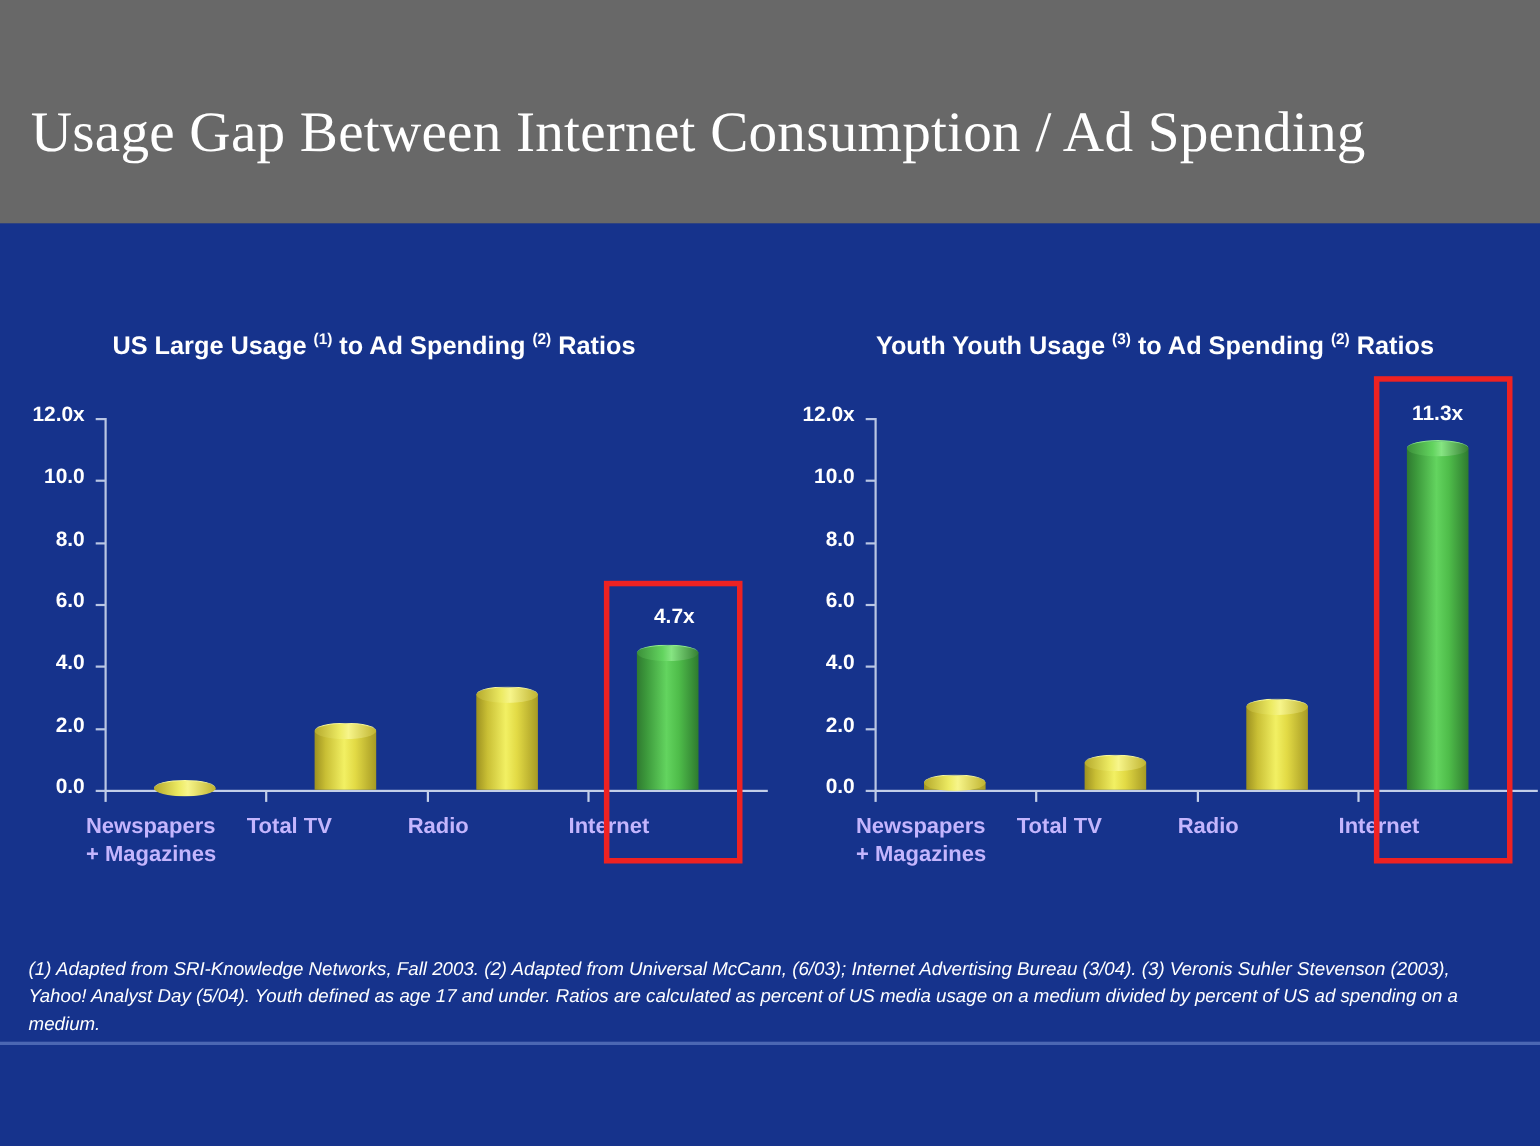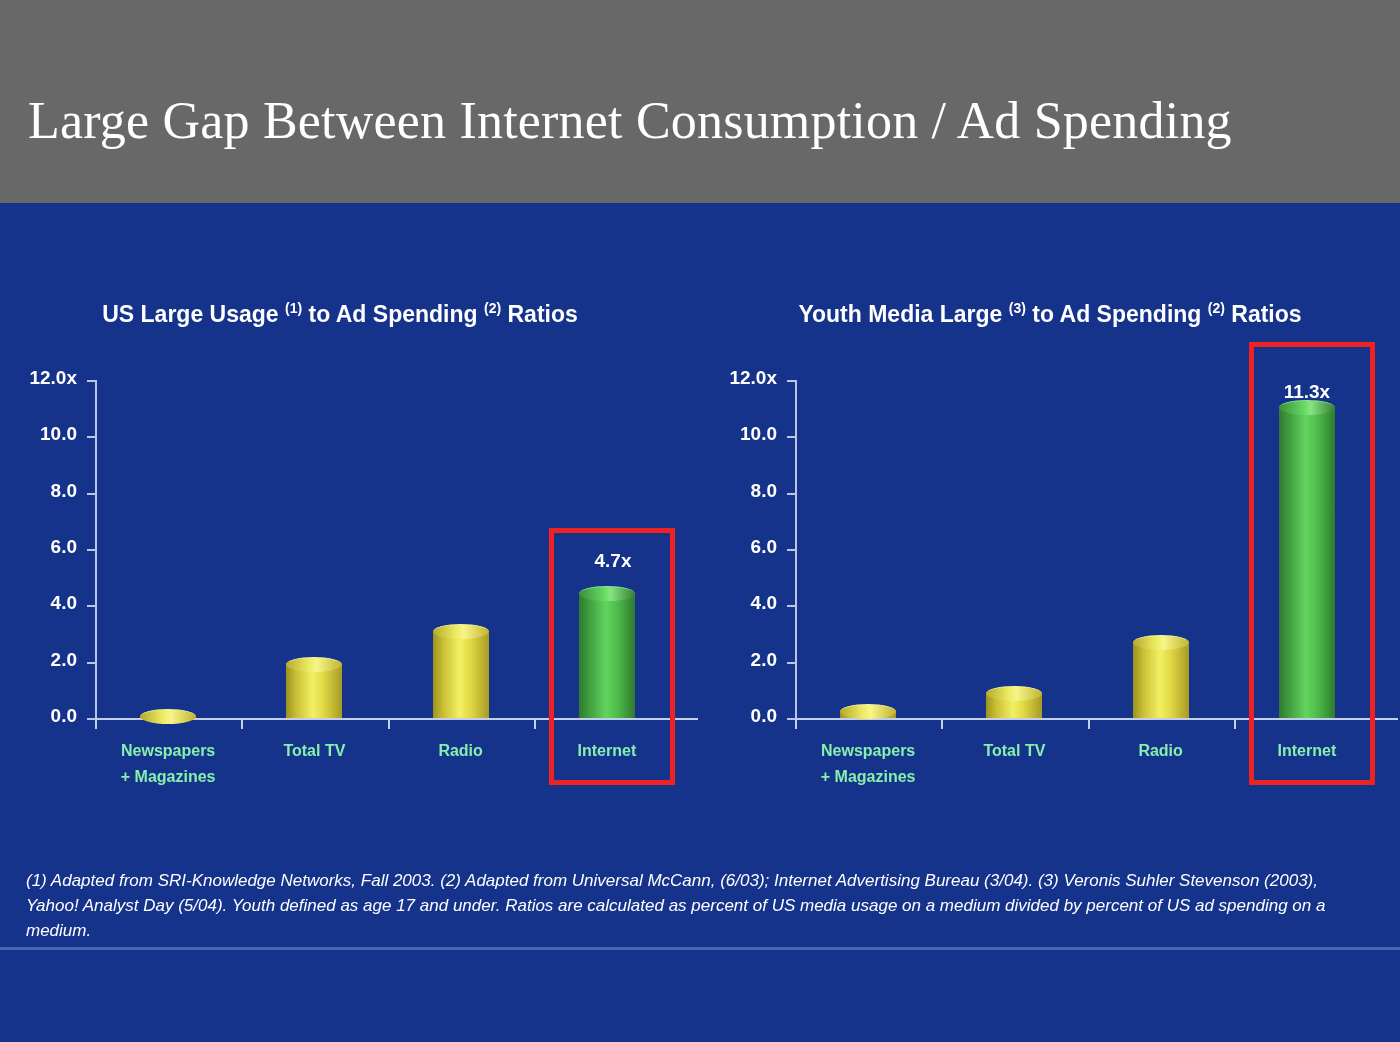--- a/index.html
+++ b/index.html
@@ -84,22 +84,22 @@
   }
 
   .bar-value{
     position:absolute;
     font-size:19px;font-weight:bold;color:#ffffff;
     text-align:center;white-space:nowrap;
   }
 
   .cat-label{
     position:absolute;
-    font-size:16px;font-weight:bold;color:#86efac;
-    text-align:center;line-height:26px;
+    font-size:20px;font-weight:bold;color:#c4b5fd;
+    line-height:26px;
   }
 
   .highlight-box{
     position:absolute;border:5px solid #ee2222;
     background:transparent;
   }
 
   
   .footnote{
     position:absolute;left:26px;top:868px;width:1348px;
@@ -113,21 +113,21 @@
 
   
   .footer{position:absolute;left:0;top:950px;width:1400px;height:92px;}
 </style>
 </head>
 <body>
 
 <div class="slide">
 
   <div class="header">
-    <div class="header-title">Large Gap Between Internet Consumption / Ad Spending</div>
+    <div class="header-title">Usage Gap Between Internet Consumption / Ad Spending</div>
   </div>
 
   <div class="panel panel-left">
     <div class="panel-title">
       <span>US Large Usage</span>
       <sup>(1)</sup>
       <span>to Ad Spending</span>
       <sup>(2)</sup>
       <span>Ratios</span>
     </div>
@@ -181,21 +181,21 @@
         <div class="bar-value" style="left: 553px; width: 120px; top: 346.617px;">4.7x</div>
         <div class="cat-label" style="left: 516.875px; width: 180px; top: 535px;">
           <div>Internet</div>
         </div>
         <div class="highlight-box" style="left: 548.875px; width: 116px; top: 324.617px; height: 247.383px;"></div>
       </div>
   </div>
 
   <div class="panel panel-right">
     <div class="panel-title">
-      <span>Youth Media Large</span>
+      <span>Youth Youth Usage</span>
       <sup>(3)</sup>
       <span>to Ad Spending</span>
       <sup>(2)</sup>
       <span>Ratios</span>
     </div>
     <div class="plot" id="plot1">
         <div class="axis-v" style="left: 95px; top: 177px; height: 340px;"></div>
         <div class="axis-h" style="left: 95px; top: 515px; width: 603px;"></div>
         <div class="tick" style="left: 87px; top: 515px;"></div>
         <div class="ylabel" style="left: -9px; top: 502px;">0.0</div>
@@ -234,21 +234,21 @@
           <div class="cap"></div>
         </div>
         <div class="cat-label" style="left: 370.625px; width: 180px; top: 535px;">
           <div>Radio</div>
         </div>
         <div class="xtick" style="left: 533.75px; top: 517px;"></div>
         <div class="bar green" style="left: 578.875px; width: 56px; height: 318.283px; top: 196.717px; bottom: auto;">
           <div class="body"></div>
           <div class="cap"></div>
         </div>
-        <div class="bar-value" style="left: 546.875px; width: 120px; top: 178px;">11.3x</div>
+        <div class="bar-value" style="left: 546.875px; width: 120px; top: 163px;">11.3x</div>
         <div class="cat-label" style="left: 516.875px; width: 180px; top: 535px;">
           <div>Internet</div>
         </div>
         <div class="highlight-box" style="left: 548.875px; width: 116px; top: 138.717px; height: 433.283px;"></div>
       </div>
   </div>
 
   <div class="footnote">(1) Adapted from SRI-Knowledge Networks, Fall 2003.  (2) Adapted from Universal McCann, (6/03); Internet Advertising Bureau (3/04). (3) Veronis Suhler Stevenson (2003), Yahoo! Analyst Day (5/04).  Youth defined as age 17 and under.  Ratios are calculated as percent of US media usage on a medium divided by percent of US ad spending on a medium.</div>
   <div class="rule"></div>
 

